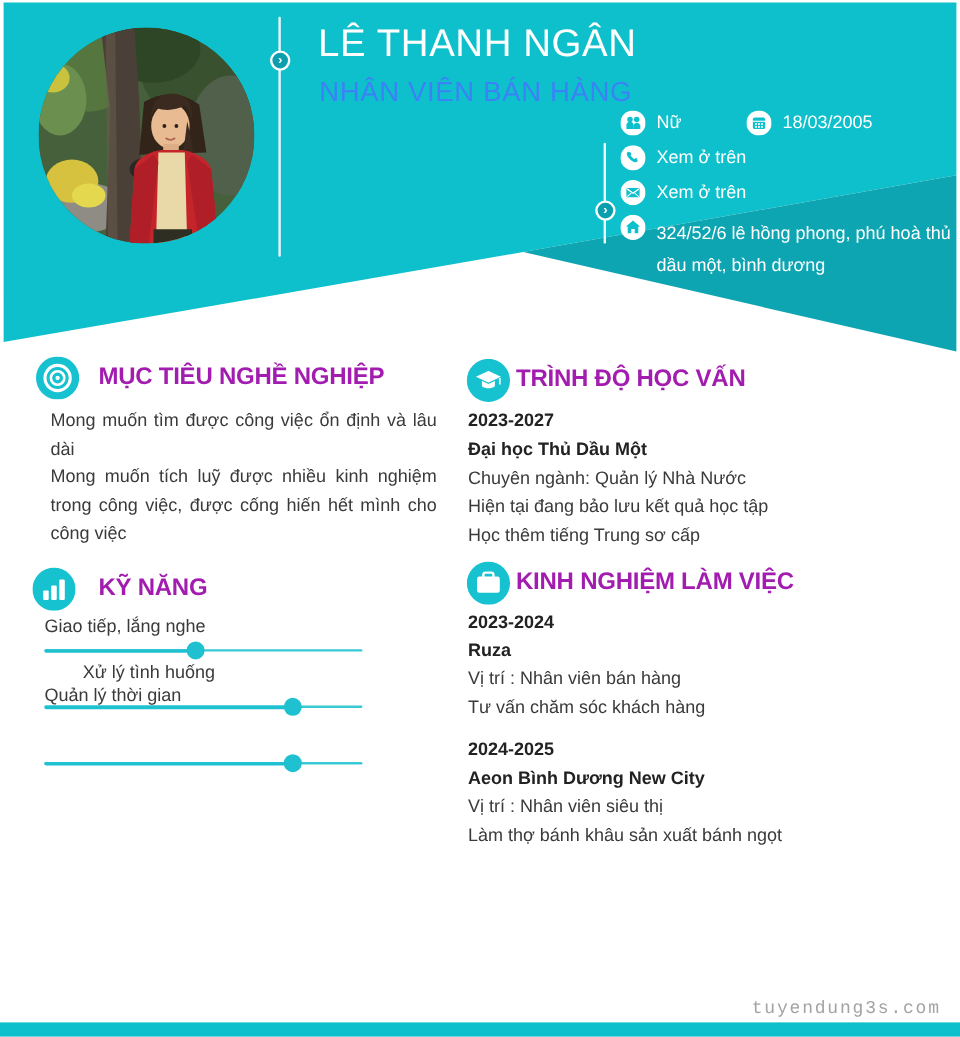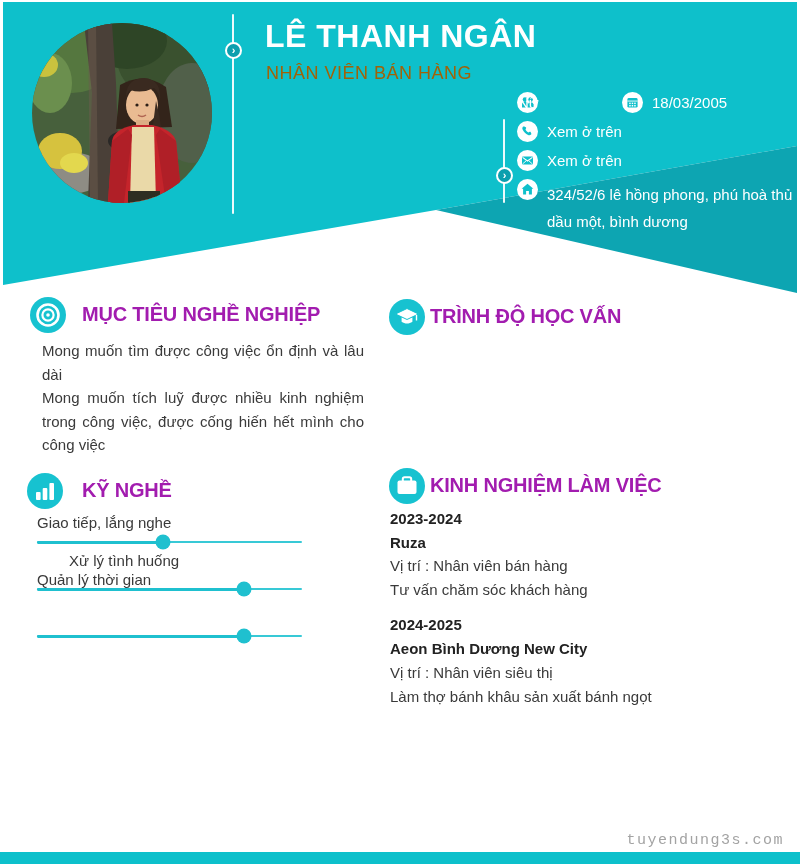--- a/index.html
+++ b/index.html
@@ -9,22 +9,22 @@
 
   
   #header-svg{position:absolute;left:0;top:0;}
   .photo-wrap{position:absolute;left:32px;top:23px;width:180px;height:180px;
               border-radius:50%;overflow:hidden;}
   .v-line{position:absolute;width:2px;background:rgba(255,255,255,.92);border-radius:1px;}
   .timeline-dot{position:absolute;width:17px;height:17px;border-radius:50%;
       background:#0b9fae;border:2px solid #fff;box-sizing:border-box;
       color:#fff;font-size:11px;font-weight:bold;line-height:12px;text-align:center;}
   .cv-name{position:absolute;left:265px;top:18px;color:#fff;font-size:32px;
-      font-weight:bold;letter-spacing:.5px;white-space:nowrap;}
-  .cv-title{position:absolute;left:266px;top:63px;color:#a16207;font-size:18px;
+      font-weight:normal;letter-spacing:.5px;white-space:nowrap;}
+  .cv-title{position:absolute;left:266px;top:63px;color:#3b82f6;font-size:23px;
       letter-spacing:.5px;white-space:nowrap;}
   .c-row-text{position:absolute;color:#fff;font-size:15px;white-space:nowrap;}
   .c-icon{position:absolute;width:21px;height:21px;}
   .address{position:absolute;left:547px;top:181px;width:250px;color:#fff;
       font-size:15px;line-height:27px;}
 
   
   .sec-icon{position:absolute;width:36px;height:36px;}
   .sec-title{position:absolute;color:#a21caf;font-size:20px;font-weight:bold;
       letter-spacing:-.2px;white-space:nowrap;}
@@ -102,21 +102,21 @@
   <div class="v-line" style="left:503px;top:119px;height:84px;"></div>
   <div class="timeline-dot" style="left:496px;top:167px;">›</div>
 
   <svg class="c-icon" style="left:517px;top:92px;" viewBox="0 0 21 21">
     <circle cx="10.5" cy="10.5" r="10.5" fill="#ffffff"></circle>
     <circle cx="8" cy="7.6" r="2.3" fill="#0ec0cb"></circle>
     <path d="M5,15.5 v-3 a3,3 0 0 1 6,0 v3 Z" fill="#0ec0cb"></path>
     <circle cx="13.6" cy="7.6" r="2.3" fill="#0ec0cb"></circle>
     <path d="M10.8,15.5 v-3 a3,3 0 0 1 5.8,0 v3 Z" fill="#0ec0cb"></path>
   </svg>
-  <div class="c-row-text" style="left:518px;top:94px;">Nữ</div>
+  <div class="c-row-text" style="left:547px;top:94px;">Nữ</div>
 
   <svg class="c-icon" style="left:622px;top:92px;" viewBox="0 0 21 21">
     <circle cx="10.5" cy="10.5" r="10.5" fill="#ffffff"></circle>
     <rect x="5.4" y="6" width="10.2" height="9.6" rx="1.4" fill="#0ec0cb"></rect>
     <rect x="5.4" y="8.6" width="10.2" height="0.9" fill="#ffffff"></rect>
     <rect x="7.2" y="10.6" width="1.5" height="1.5" fill="#ffffff"></rect>
     <rect x="9.7" y="10.6" width="1.5" height="1.5" fill="#ffffff"></rect>
     <rect x="12.2" y="10.6" width="1.5" height="1.5" fill="#ffffff"></rect>
     <rect x="7.2" y="13" width="1.5" height="1.5" fill="#ffffff"></rect>
     <rect x="9.7" y="13" width="1.5" height="1.5" fill="#ffffff"></rect>
@@ -156,21 +156,21 @@
     <p>Mong muốn tìm được công việc ổn định và lâu dài</p>
     <p>Mong muốn tích luỹ được nhiều kinh nghiệm trong công việc, được cống hiến hết mình cho công việc</p>
   </div>
 
   <svg class="sec-icon" style="left:27px;top:473px;" viewBox="0 0 36 36">
     <circle cx="18" cy="18" r="18" fill="#17c2d0"></circle>
     <rect x="9" y="19" width="4.6" height="8" rx="1" fill="#ffffff"></rect>
     <rect x="15.7" y="15" width="4.6" height="12" rx="1" fill="#ffffff"></rect>
     <rect x="22.4" y="10" width="4.6" height="17" rx="1" fill="#ffffff"></rect>
   </svg>
-  <div class="sec-title" style="left:82px;top:479px;">KỸ NGHỀ</div>
+  <div class="sec-title" style="left:82px;top:479px;">KỸ NĂNG</div>
 
   <div class="skill-label" style="top:514px;">Giao tiếp, lắng nghe</div>
   <div class="skill-slider" style="top: 534.5px; --level: 47.5%;">
     <div class="slider-track"></div>
     <div class="slider-fill"></div>
     <div class="slider-knob"></div>
   </div>
 
   <div class="skill-label" style="top:552px;margin-left:32px;">Xử lý tình huống</div>
   <div class="skill-slider" style="top: 581.5px; --level: 78%;">
@@ -187,20 +187,27 @@
   </div>
 
   <svg class="sec-icon" style="left:389px;top:299px;" viewBox="0 0 36 36">
     <circle cx="18" cy="18" r="18" fill="#17c2d0"></circle>
     <path d="M12.6,18.2 v4.6 c3.3,2.4 7.5,2.4 10.8,0 v-4.6 Z" fill="#ffffff"></path>
     <polygon points="18,9.5 29.5,15 18,20.5 6.5,15" fill="#ffffff" stroke="#17c2d0" stroke-width="1"></polygon>
     <path d="M27.5,16 v5.5" stroke="#ffffff" stroke-width="1.4"></path>
   </svg>
   <div class="sec-title" style="left:430px;top:305px;">TRÌNH ĐỘ HỌC VẤN</div>
 
+  <div class="entry body-text" style="top:339px;">
+    <p class="bold">2023-2027</p>
+    <p class="bold">Đại học Thủ Dầu Một</p>
+    <p>Chuyên ngành: Quản lý Nhà Nước</p>
+    <p>Hiện tại đang bảo lưu kết quả học tập</p>
+    <p>Học thêm tiếng Trung sơ cấp</p>
+  </div>
 
   <svg class="sec-icon" style="left:389px;top:468px;" viewBox="0 0 36 36">
     <circle cx="18" cy="18" r="18" fill="#17c2d0"></circle>
     <rect x="13.8" y="9.2" width="8.4" height="5" rx="1.8" stroke="#ffffff" stroke-width="2" fill="none"></rect>
     <rect x="8.5" y="12.5" width="19" height="13.5" rx="2" fill="#ffffff"></rect>
   </svg>
   <div class="sec-title" style="left:430px;top:474px;text-align:center;">KINH NGHIỆM LÀM VIỆC</div>
 
   <div class="entry body-text" style="top:507px;line-height:23.5px;">
     <p class="bold">2023-2024</p>

